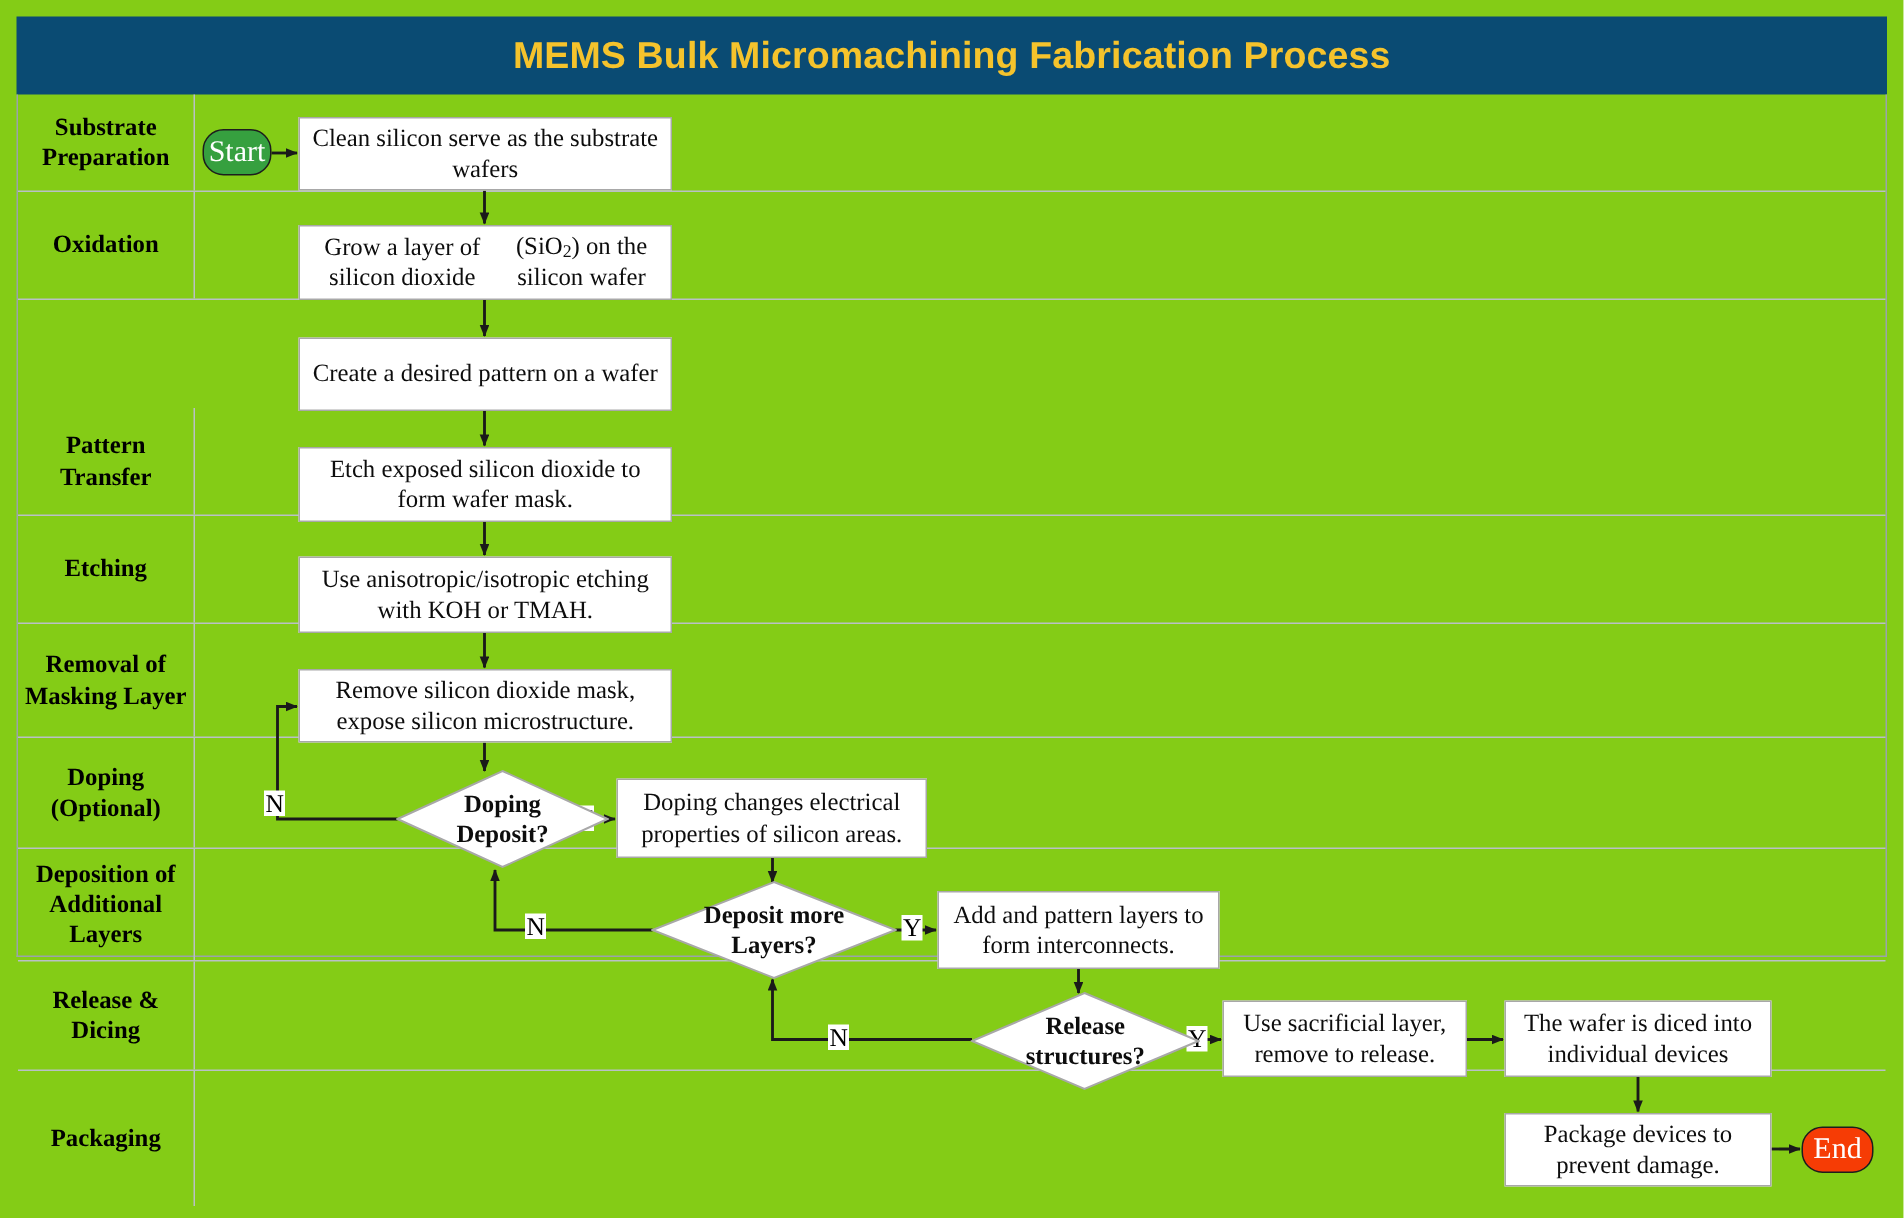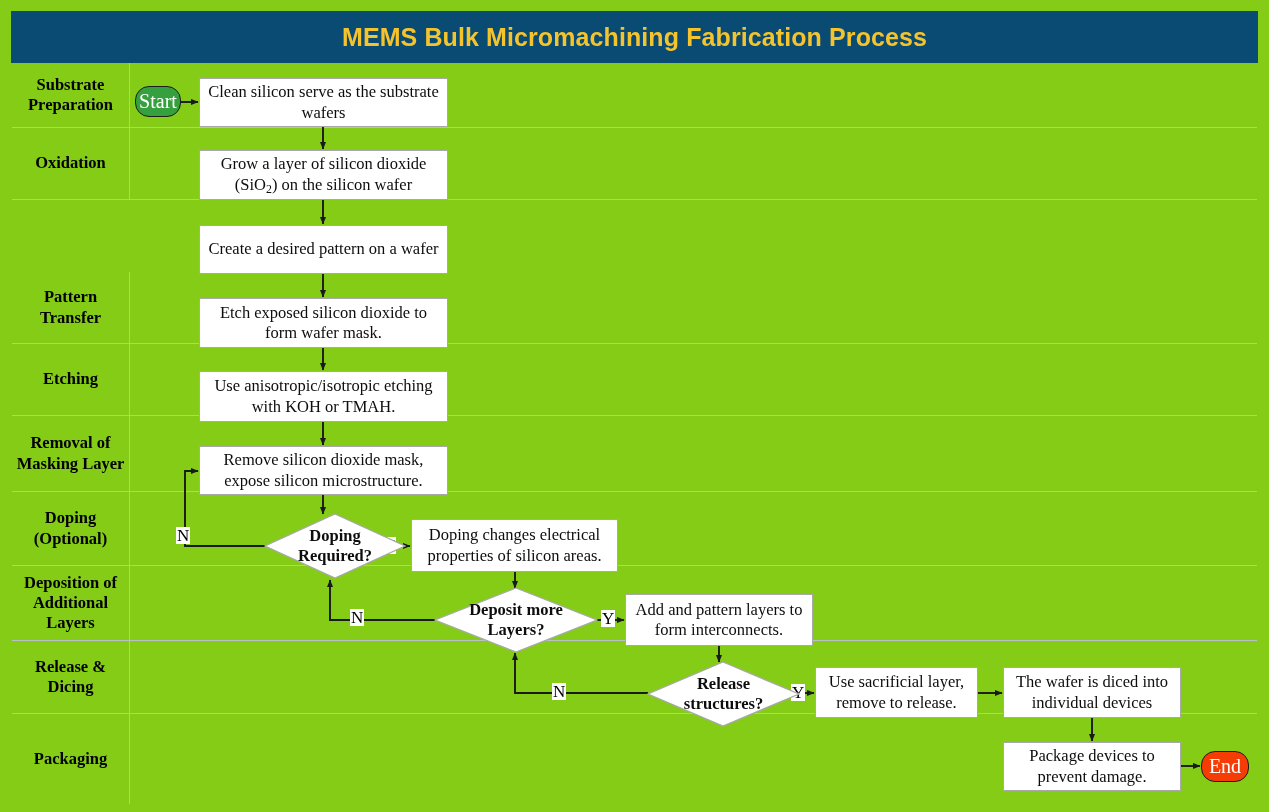--- a/index.html
+++ b/index.html
@@ -251,21 +251,21 @@
     </div>
 
     <div class="node term end" style="left:1201px;top:751px;width:48px;height:31px;">
       <span>End</span>
     </div>
 
     <div class="node proc" style="left:199px;top:78px;width:249px;height:49px;">
       <span>Clean silicon serve as the substrate wafers</span>
     </div>
 
-    <div class="node proc" style="left:199px;top:150px;width:249px;height:50px;flex-direction:column;">
+    <div class="node proc" style="left:199px;top:150px;width:249px;height:50px;flex-direction:row;">
       <span>Grow a layer of silicon dioxide</span>
       <span><span>(SiO</span><span class="sub">2</span><span>) on the silicon wafer</span></span>
     </div>
 
     <div class="node proc" style="left:199px;top:225px;width:249px;height:49px;">
       <span>Create a desired pattern on a wafer</span>
     </div>
 
     <div class="node proc" style="left:199px;top:298px;width:249px;height:50px;">
       <span>Etch exposed silicon dioxide to form wafer mask.</span>
@@ -298,21 +298,21 @@
     <div class="node proc" style="left:1003px;top:742px;width:178px;height:49px;">
       <span>Package devices to prevent damage.</span>
     </div>
 
     <div class="node diamond" style="left:264px;top:513px;width:142px;height:66px;">
       <svg class="dshape" viewBox="0 0 142 66" preserveAspectRatio="none">
         <polygon points="71,1 141,33 71,65 1,33" fill="#ffffff" stroke="#a8a8a8" stroke-width="1.3"></polygon>
       </svg>
       <div class="dtext">
         <div>Doping</div>
-        <div>Required?</div>
+        <div>Deposit?</div>
       </div>
     </div>
 
     <div class="node diamond" style="left:434px;top:587px;width:164px;height:66px;">
       <svg class="dshape" viewBox="0 0 164 66" preserveAspectRatio="none">
         <polygon points="82,1 163,33 82,65 1,33" fill="#ffffff" stroke="#a8a8a8" stroke-width="1.3"></polygon>
       </svg>
       <div class="dtext">
         <div>Deposit more</div>
         <div>Layers?</div>

